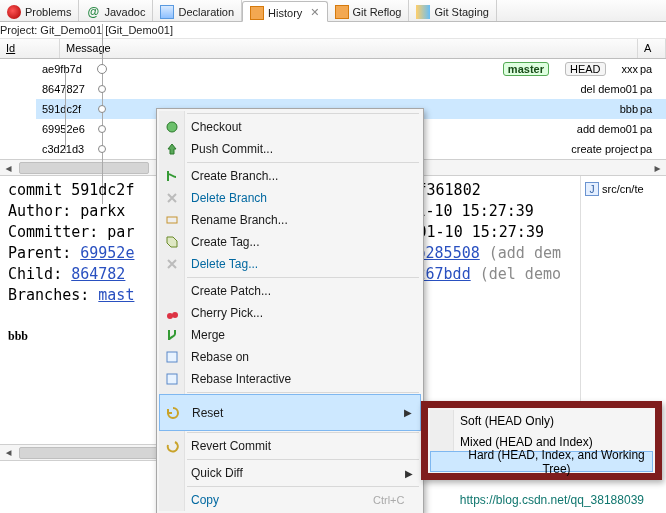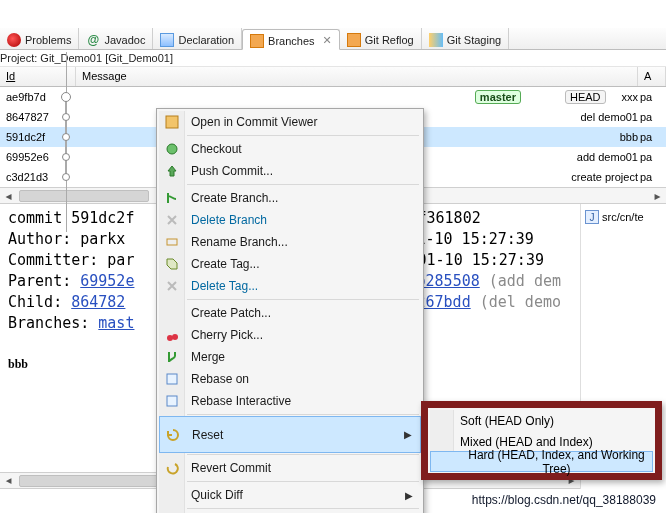--- a/index.html
+++ b/index.html
@@ -1,50 +1,50 @@
 <!DOCTYPE html>
 <html><head>
 <meta charset="utf-8">
 <style>
   * { box-sizing: border-box; margin: 0; padding: 0; }
   body { font-family: "Microsoft YaHei", Tahoma, Arial, sans-serif; font-size: 12px; background: #fff; color: #000; width: 666px; height: 513px; overflow: hidden; position: relative; }
 
-  .tabbar { display: flex; height: 22px; border-bottom: 1px solid #bdbdbd; background: linear-gradient(#fdfdfd,#efefef); margin-top: 28px; }
+  .tabbar { display: flex; height: 22px; border-bottom: 1px solid #bdbdbd; background: linear-gradient(#fdfdfd,#efefef); }
   .tab { display: flex; align-items: center; gap: 4px; padding: 2px 7px 0 7px; border-right: 1px solid #cfcfcf; font-size: 11px; color: #222; }
   .tab.active { background: #fff; border: 1px solid #bdbdbd; border-bottom: 1px solid #fff; border-radius: 3px 3px 0 0; margin-top: 1px; margin-bottom: -1px; }
   .tab-icon { width: 14px; height: 14px; display: inline-block; }
   .close-x { color: #888; font-size: 11px; padding-left: 4px; }
   .i-red { background: radial-gradient(circle at 40% 40%, #f55, #a00); border-radius: 50%; }
   .i-doc { background: linear-gradient(#d9eaff,#8ec0ff); border: 1px solid #5a9ae0; }
   .i-at { font-size: 12px; color: #298a45; line-height: 14px; text-align: center; font-weight: bold; }
   .i-orange { background: #f3a851; border: 1px solid #d57a0d; }
   .i-compare { background: linear-gradient(90deg,#ffcf6a,#67bdf5); }
 
   .project-line { padding: 2px 0; border-bottom: 1px solid #e5e5e5; font-size: 11px; color: #222; }
 
   .cols { display: flex; height: 20px; border-bottom: 1px solid #bdbdbd; background: linear-gradient(#fcfcfc,#efefef); font-size: 11px; }
   .cols div { padding: 3px 6px; border-right: 1px solid #d9d9d9; }
-  .col-id { width: 76px; text-decoration: underline; }
+  .col-id { width: 60px; text-decoration: underline; }
   .col-msg { flex: 1; }
   .col-a  { width: 28px; }
 
   .commit-table { }
   .row { display: flex; height: 20px; align-items: center; }
   .row .c-id { width: 55px; padding-left: 6px; font-size: 11px; }
   .row .c-graph { width: 22px; display: flex; justify-content: center; align-items: center; }
   .row .c-msg { flex: 1; font-size: 11px; display: flex; align-items: center; gap: 16px; justify-content: flex-end; }
   .row .c-a   { width: 28px; font-size: 11px; padding-left: 2px; }
   .row.sel { background: #cde8ff; }
   .dot { width: 8px; height: 8px; border: 1px solid #888; border-radius: 50%; background: #fff; display: inline-block; position: relative; z-index: 2; }
   .dot.big { width: 10px; height: 10px; }
   .c-graph::before { content: ""; position: absolute; width: 1px; background: #aaa; height: 100px; margin-top: 10px; }
-  .commit-table { position: relative; }
+  .commit-table { position: relative; padding-left: 36px; }
   .vline { position: absolute; left: 65px; top: 10px; width: 1px; height: 82px; background: #aaa; }
   .badge { border: 1px solid #5a5; background: #dfffe0; color: #184d18; font-weight: bold; padding: 0 4px; border-radius: 3px; font-size: 11px; }
-  .badge2 { border: 1px solid #bbb; background: #f5f5f5; padding: 0 4px; border-radius: 3px; font-size: 11px; margin-left: 28px; }
+  .badge2 { border: 1px solid #bbb; background: #f5f5f5; padding: 0 4px; border-radius: 3px; font-size: 11px; }
 
   .hscroll { height: 17px; border-top: 1px solid #cfcfcf; border-bottom: 1px solid #cfcfcf; background: #f5f5f5; display: flex; align-items: center; }
   .hscroll .arrow { width: 17px; height: 15px; display: flex; align-items: center; justify-content: center; color: #555; }
   .hscroll .thumb { height: 12px; width: 130px; background: #d5d5d5; border-radius: 2px; border: 1px solid #bfbfbf; margin-left: 2px; }
 
   .lower { display: flex; height: 285px; }
   .detail { flex: 1; padding: 4px 8px; font-family: Consolas, monospace; font-size: 15px; line-height: 21px; overflow: hidden; position: relative; }
   .detail .mono-line { white-space: nowrap; }
   .link { color: #2950c0; text-decoration: underline; }
   .gray { color: #8a8a8a; }
@@ -66,21 +66,21 @@
 
   .micon svg { width: 14px; height: 14px; }
 
   
   .submenu { position: absolute; left: 421px; top: 401px; width: 241px; background: #f5f5f5; border: 7px solid #7f1d1d; box-shadow: 2px 3px 6px rgba(0,0,0,0.3); padding: 2px; z-index: 60; }
   .submenu .left-strip { position: absolute; left: 2px; top: 2px; bottom: 2px; width: 24px; background: #eeeeee; border-right: 1px solid #e1e1e1; }
   .sitem { display: flex; align-items: center; height: 21px; position: relative; z-index: 1; }
   .sitem .mlabel { flex: 1; padding-left: 30px; font-size: 12px; }
   .sitem.hover { background: #cde8ff; border: 1px solid #7eb7f0; height: 21px; margin: -1px 0; text-align: center; }
 
-  .watermark { position: absolute; right: 10px; bottom: 6px; font-size: 12px; color: #0f172a; z-index: 1; font-family: Arial; }
+  .watermark { position: absolute; right: 22px; bottom: 6px; font-size: 12px; color: #0f766e; z-index: 1; font-family: Arial; }
 
   .scroll-low { position: absolute; left: 0; bottom: 0; right: 0; }
 </style>
 </head>
 <body>
 
 <div class="tabbar">
   <div class="tab">
       <span class="tab-icon i-red"></span>
       <span>Problems</span>
@@ -88,21 +88,21 @@
   <div class="tab">
       <span class="tab-icon i-at">@</span>
       <span>Javadoc</span>
     </div>
   <div class="tab">
       <span class="tab-icon i-doc"></span>
       <span>Declaration</span>
     </div>
   <div class="tab active">
       <span class="tab-icon i-orange"></span>
-      <span>Branches</span>
+      <span>History</span>
       <span class="close-x">✕</span>
     </div>
   <div class="tab">
       <span class="tab-icon i-orange"></span>
       <span>Git Reflog</span>
     </div>
   <div class="tab">
       <span class="tab-icon i-compare"></span>
       <span>Git Staging</span>
     </div>
@@ -192,29 +192,20 @@
   <div class="file-pane">
     <div class="file-item">
       <span class="j-icon">J</span>
       <span>src/cn/te</span>
     </div>
   </div>
 </div>
 
 <div class="menu">
   <div class="left-strip"></div>
-  <div class="mitem">
-      <div class="micon">
-        <svg>
-          <rect x="1" y="1" width="12" height="12" fill="#f2c46a" stroke="#b57f1d"></rect>
-        </svg>
-      </div>
-      <div class="mlabel">Open in Commit Viewer</div>
-      <div class="marr"></div>
-    </div>
   <div class="msep"></div>
   <div class="mitem">
       <div class="micon">
         <svg>
           <circle cx="7" cy="7" r="5" fill="#6cc06c" stroke="#2a7a2a"></circle>
         </svg>
       </div>
       <div class="mlabel">Checkout</div>
       <div class="marr"></div>
     </div>

